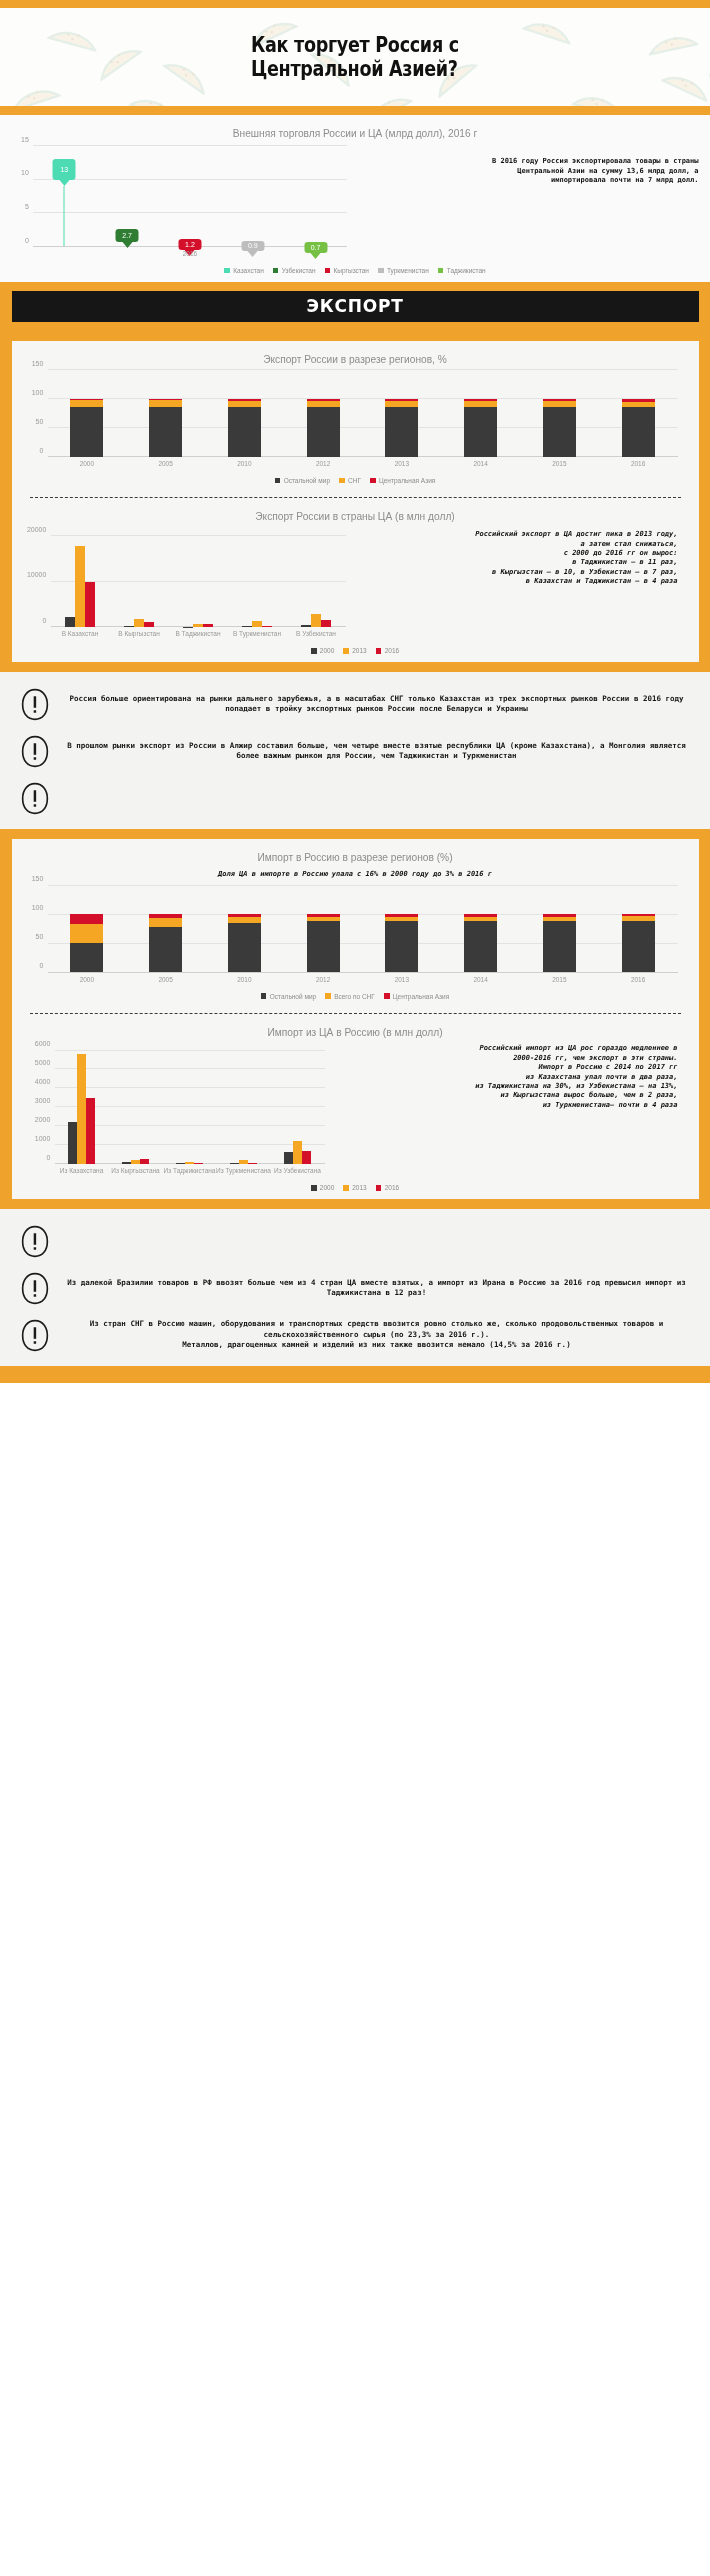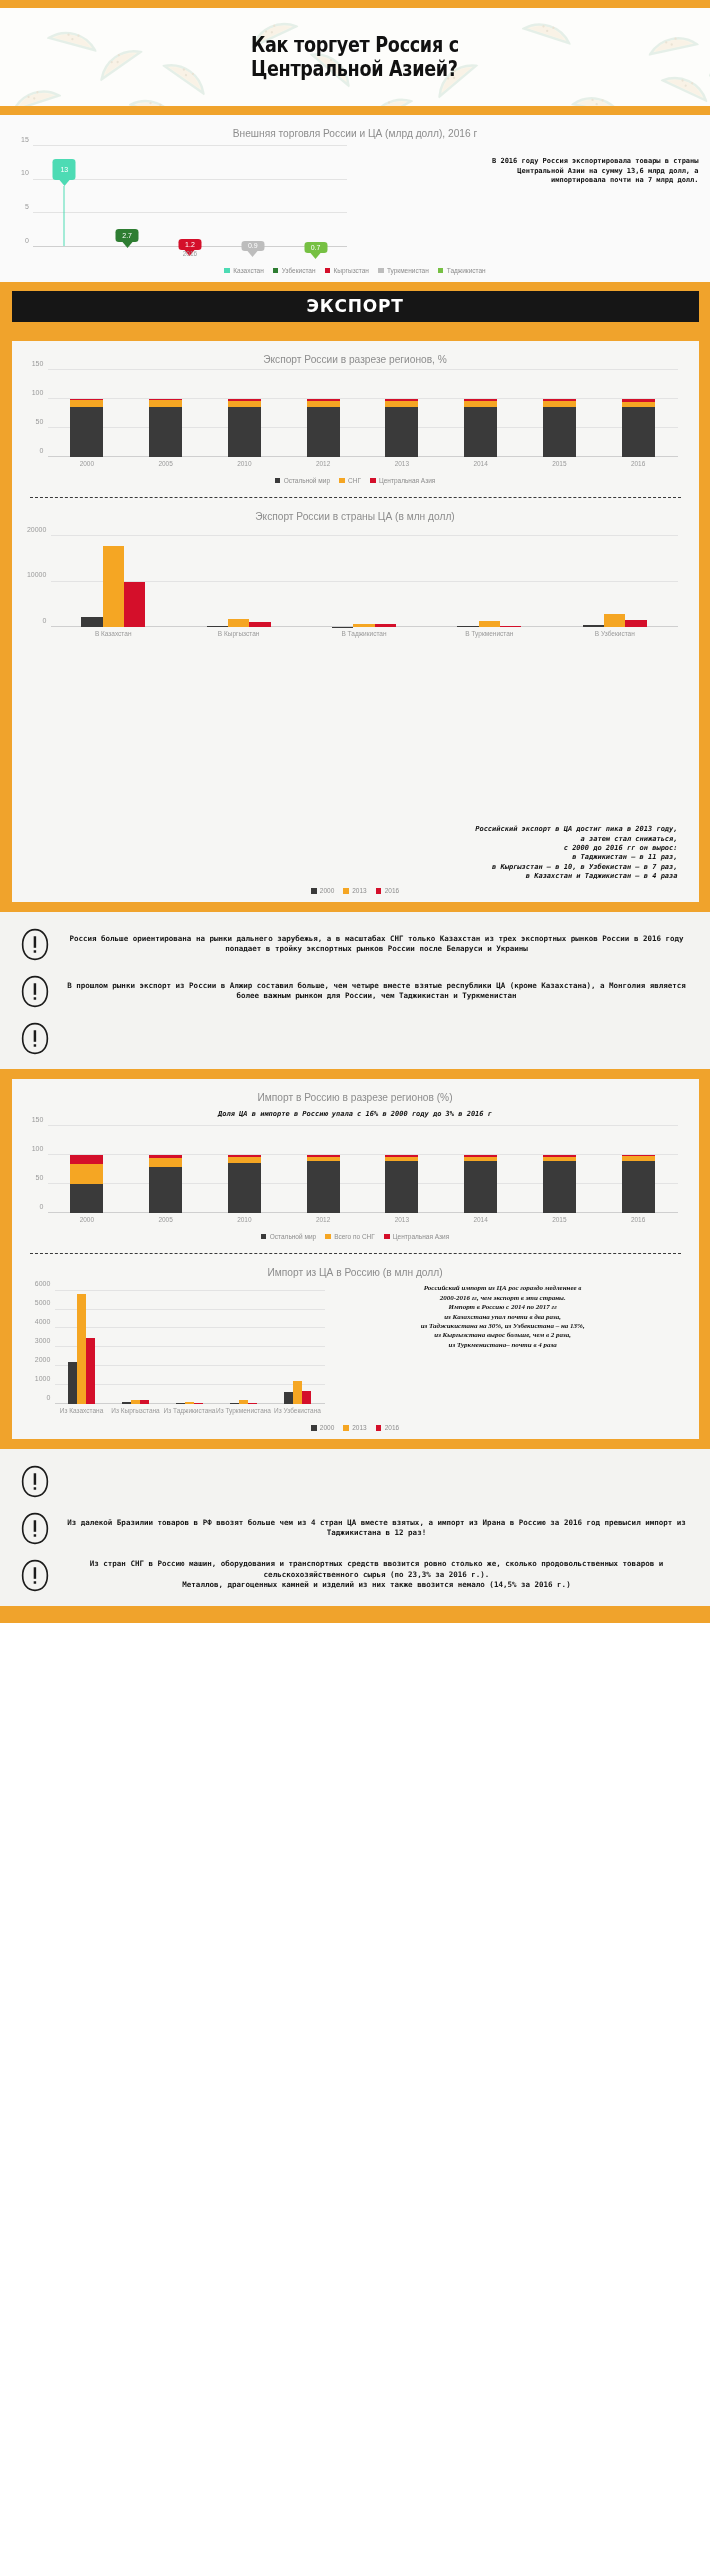--- a/index.html
+++ b/index.html
@@ -394,21 +394,21 @@
           </div>
           <div class="legend-item">
             <span class="swatch" style="background: rgb(212, 15, 42);"></span>
             <span class="legend-label">Центральная Азия</span>
           </div>
         </div>
 
       <hr class="divider-dash">
 
       <div class="chart-title">Экспорт России в страны ЦА (в млн долл)</div>
-      <div style="display:flex; padding:0 21px 0 39px;flex-direction:column;">
+      <div style="display:flex; padding:0 21px 0 39px;">
         <div style="flex:0 0 295px;">
           <div class="plot" id="plot-c3" style="height:100px;">
               <div class="gridline" style="bottom: 0%;"></div>
               <div class="ytick" style="bottom: 0%;">0</div>
               <div class="gridline" style="bottom: 45.4545%;"></div>
               <div class="ytick" style="bottom: 45.4545%;">10000</div>
               <div class="gridline" style="bottom: 90.9091%;"></div>
               <div class="ytick" style="bottom: 90.9091%;">20000</div>
               <div class="axis-base" style="bottom: 0px;"></div>
               <div class="bar" style="left: 4.9%; width: 3.4%; height: 10%; background: rgb(58, 58, 58);"></div>
@@ -603,21 +603,21 @@
               <div class="bar" style="left: 91.7%; width: 3.4%; height: 10.625%; background: rgb(212, 15, 42);"></div>
               <div class="xlab" style="left: 10%;">Из Казахстана</div>
               <div class="xlab" style="left: 30%;">Из Кыргызстана</div>
               <div class="xlab" style="left: 50%;">Из Таджикистана</div>
               <div class="xlab" style="left: 70%;">Из Туркменистана</div>
               <div class="xlab" style="left: 90%;">Из Узбекистана</div>
             </div>
           <div style="height:14.7px;"></div>
         </div>
         <div style="flex:1; padding:1.6px 0 0 3.3px;">
-          <div class="mono-note ital" id="note-c5" style="text-align:center;font-family:Liberation Serif, serif;">
+          <div class="mono-note ital" id="note-c5" style="text-align:right;">
               <div>Российский&nbsp;импорт&nbsp;из&nbsp;ЦА&nbsp;рос&nbsp;гораздо&nbsp;медленнее&nbsp;в</div>
               <div>2000-2016&nbsp;гг,&nbsp;чем&nbsp;экспорт&nbsp;в&nbsp;эти&nbsp;страны.</div>
               <div>Импорт&nbsp;в&nbsp;Россию&nbsp;с&nbsp;2014&nbsp;по&nbsp;2017&nbsp;гг</div>
               <div>из&nbsp;Казахстана&nbsp;упал&nbsp;почти&nbsp;в&nbsp;два&nbsp;раза,</div>
               <div>из&nbsp;Таджикистана&nbsp;на&nbsp;30%,&nbsp;из&nbsp;Узбекистана&nbsp;–&nbsp;на&nbsp;13%,</div>
               <div>из&nbsp;Кыргызстана&nbsp;вырос&nbsp;больше,&nbsp;чем&nbsp;в&nbsp;2&nbsp;раза,</div>
               <div>из&nbsp;Туркменистана–&nbsp;почти&nbsp;в&nbsp;4&nbsp;раза</div>
             </div>
         </div>
       </div>

